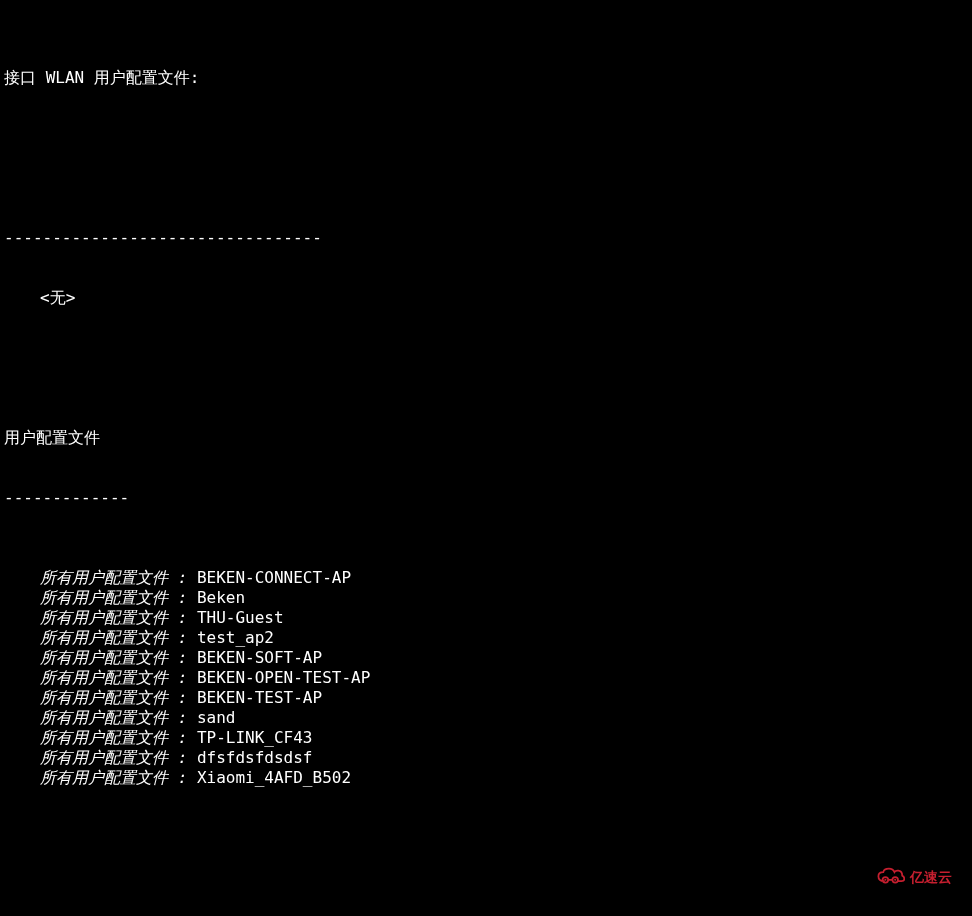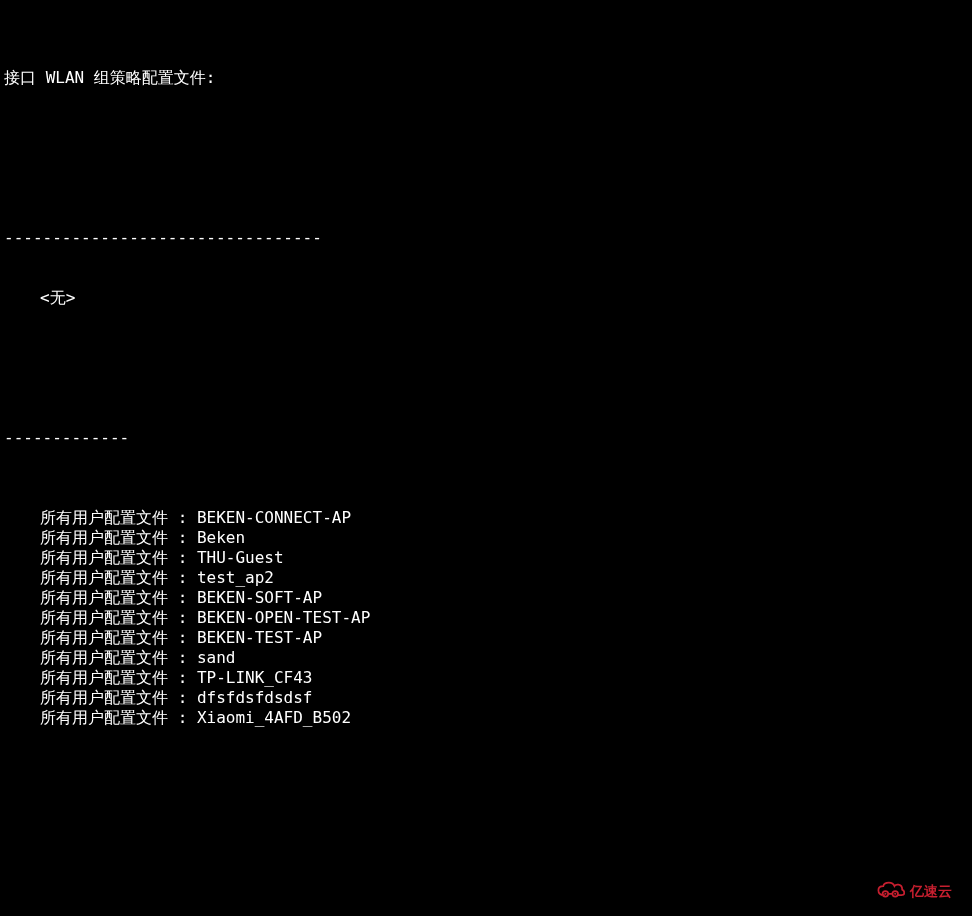--- a/index.html
+++ b/index.html
@@ -37,27 +37,28 @@
       margin-bottom: 0px;
     }
     .indented {
       padding-left: 36px;
     }
     .profile-row {
       padding-left: 36px;
     }
     .profile-label {
       display: inline;
+      font-style: italic;
     }
     .profile-value {
       display: inline;
     }
     .watermark {
       position: absolute;
-      bottom: 10px;
+      bottom: 24px;
       right: 6px;
       width: 90px;
       height: 30px;
       display: flex;
       align-items: center;
       gap: 4px;
     }
     .watermark-icon {
       width: 30px;
       height: 26px;
@@ -82,27 +83,28 @@
     }
     .empty-line {
       height: 20px;
     }
   </style>
 </head>
 <body>
 
 <div class="terminal">
   
-  <div class="section-title">接口 WLAN 组策略配置文件:</div>
+  <div class="section-title">接口 WLAN 用户配置文件:</div>
   <div class="empty-line"></div>
   
   <div class="divider-line">---------------------------------</div>
   <div class="indented">&lt;无&gt;</div>
   <div class="empty-line"></div>
   
+  <div class="section-header">用户配置文件</div>
   <div class="divider-line">-------------</div>
   
   <div id="profile-list"><div class="profile-row"><span class="profile-label">所有用户配置文件 : </span><span class="profile-value">BEKEN-CONNECT-AP</span></div><div class="profile-row"><span class="profile-label">所有用户配置文件 : </span><span class="profile-value">Beken</span></div><div class="profile-row"><span class="profile-label">所有用户配置文件 : </span><span class="profile-value">THU-Guest</span></div><div class="profile-row"><span class="profile-label">所有用户配置文件 : </span><span class="profile-value">test_ap2</span></div><div class="profile-row"><span class="profile-label">所有用户配置文件 : </span><span class="profile-value">BEKEN-SOFT-AP</span></div><div class="profile-row"><span class="profile-label">所有用户配置文件 : </span><span class="profile-value">BEKEN-OPEN-TEST-AP</span></div><div class="profile-row"><span class="profile-label">所有用户配置文件 : </span><span class="profile-value">BEKEN-TEST-AP</span></div><div class="profile-row"><span class="profile-label">所有用户配置文件 : </span><span class="profile-value">sand</span></div><div class="profile-row"><span class="profile-label">所有用户配置文件 : </span><span class="profile-value">TP-LINK_CF43</span></div><div class="profile-row"><span class="profile-label">所有用户配置文件 : </span><span class="profile-value">dfsfdsfdsdsf</span></div><div class="profile-row"><span class="profile-label">所有用户配置文件 : </span><span class="profile-value">Xiaomi_4AFD_B502</span></div></div>
 </div>
 
 <div class="watermark">
   <div class="watermark-icon">
     <div class="cloud-shape">
       <svg viewBox="0 0 40 28" xmlns="http://www.w3.org/2000/svg">
         <path d="M 10 20 Q 2 20 2 13 Q 2 7 9 7 Q 10 2 17 2 Q 23 2 25 7 Q 27 4 31 5 Q 36 6 36 12 Q 39 13 39 17 Q 39 20 35 20 Q 33 20 31 20 M 12 14 A 4 4 0 1 0 12 22 A 4 4 0 1 0 12 14 M 26 14 A 4 4 0 1 0 26 22 A 4 4 0 1 0 26 14 M 16 18 L 22 18" fill="none" stroke="#c61f2f" stroke-width="2.5" stroke-linecap="round"></path>

